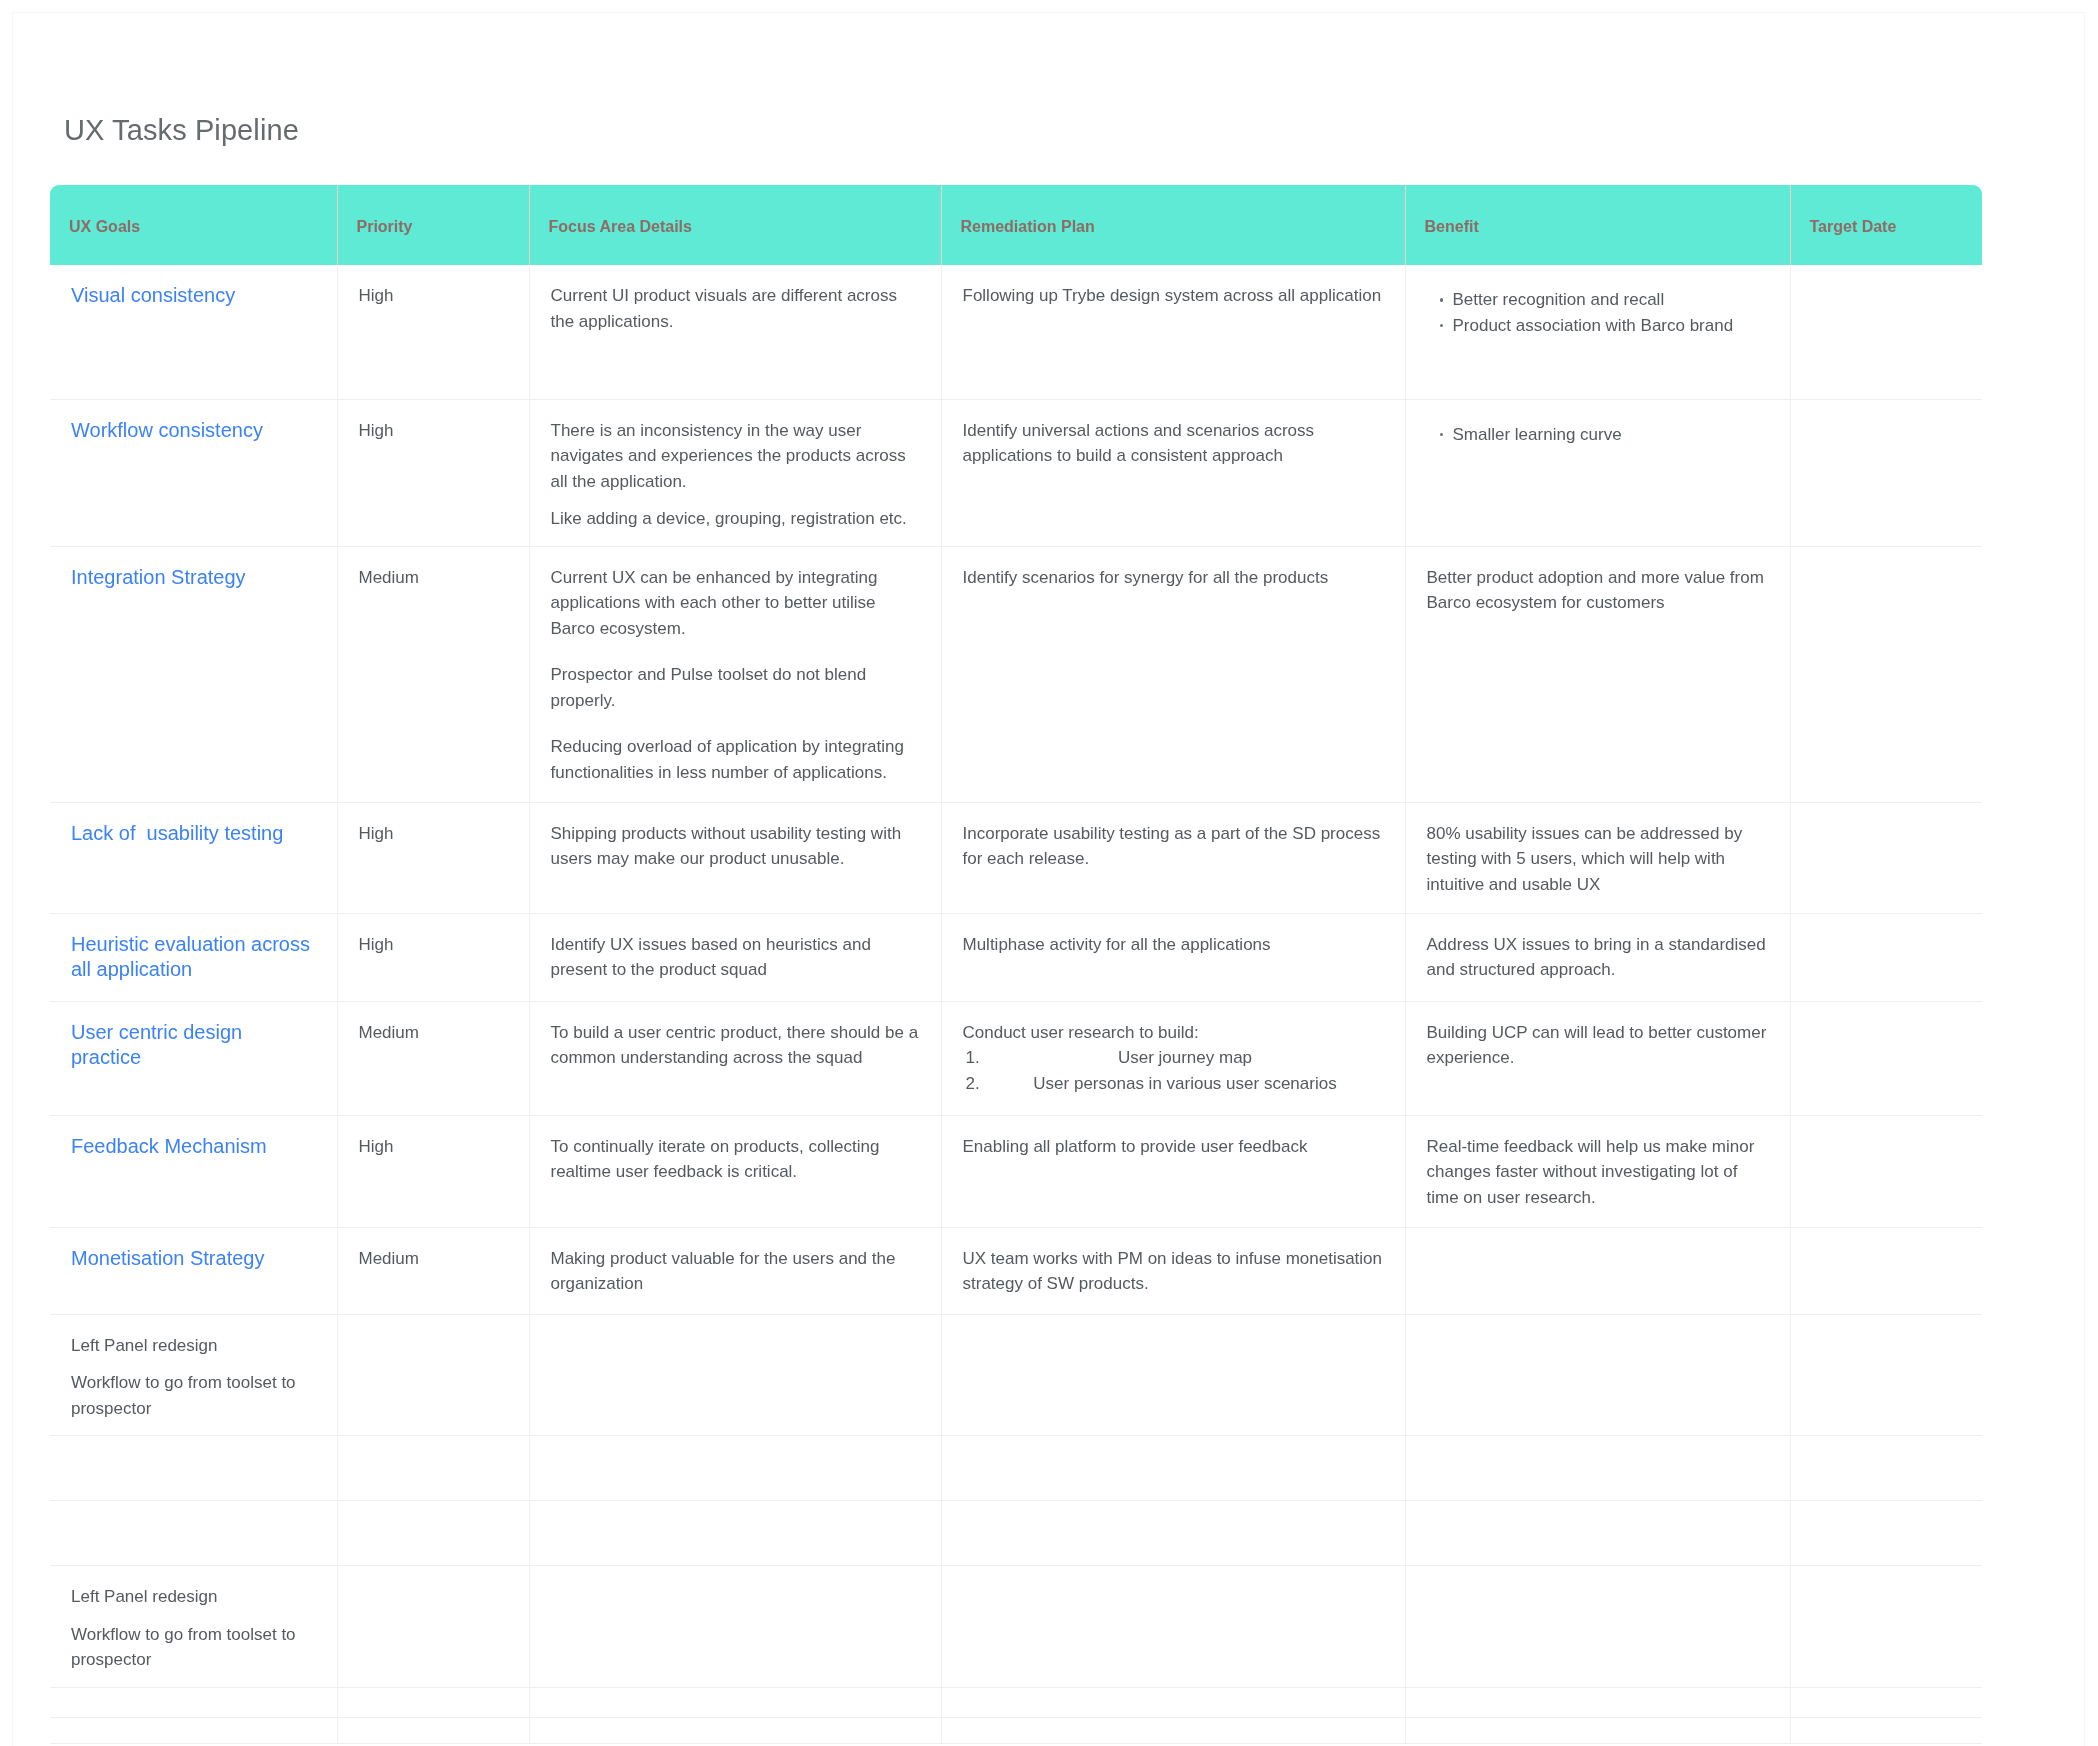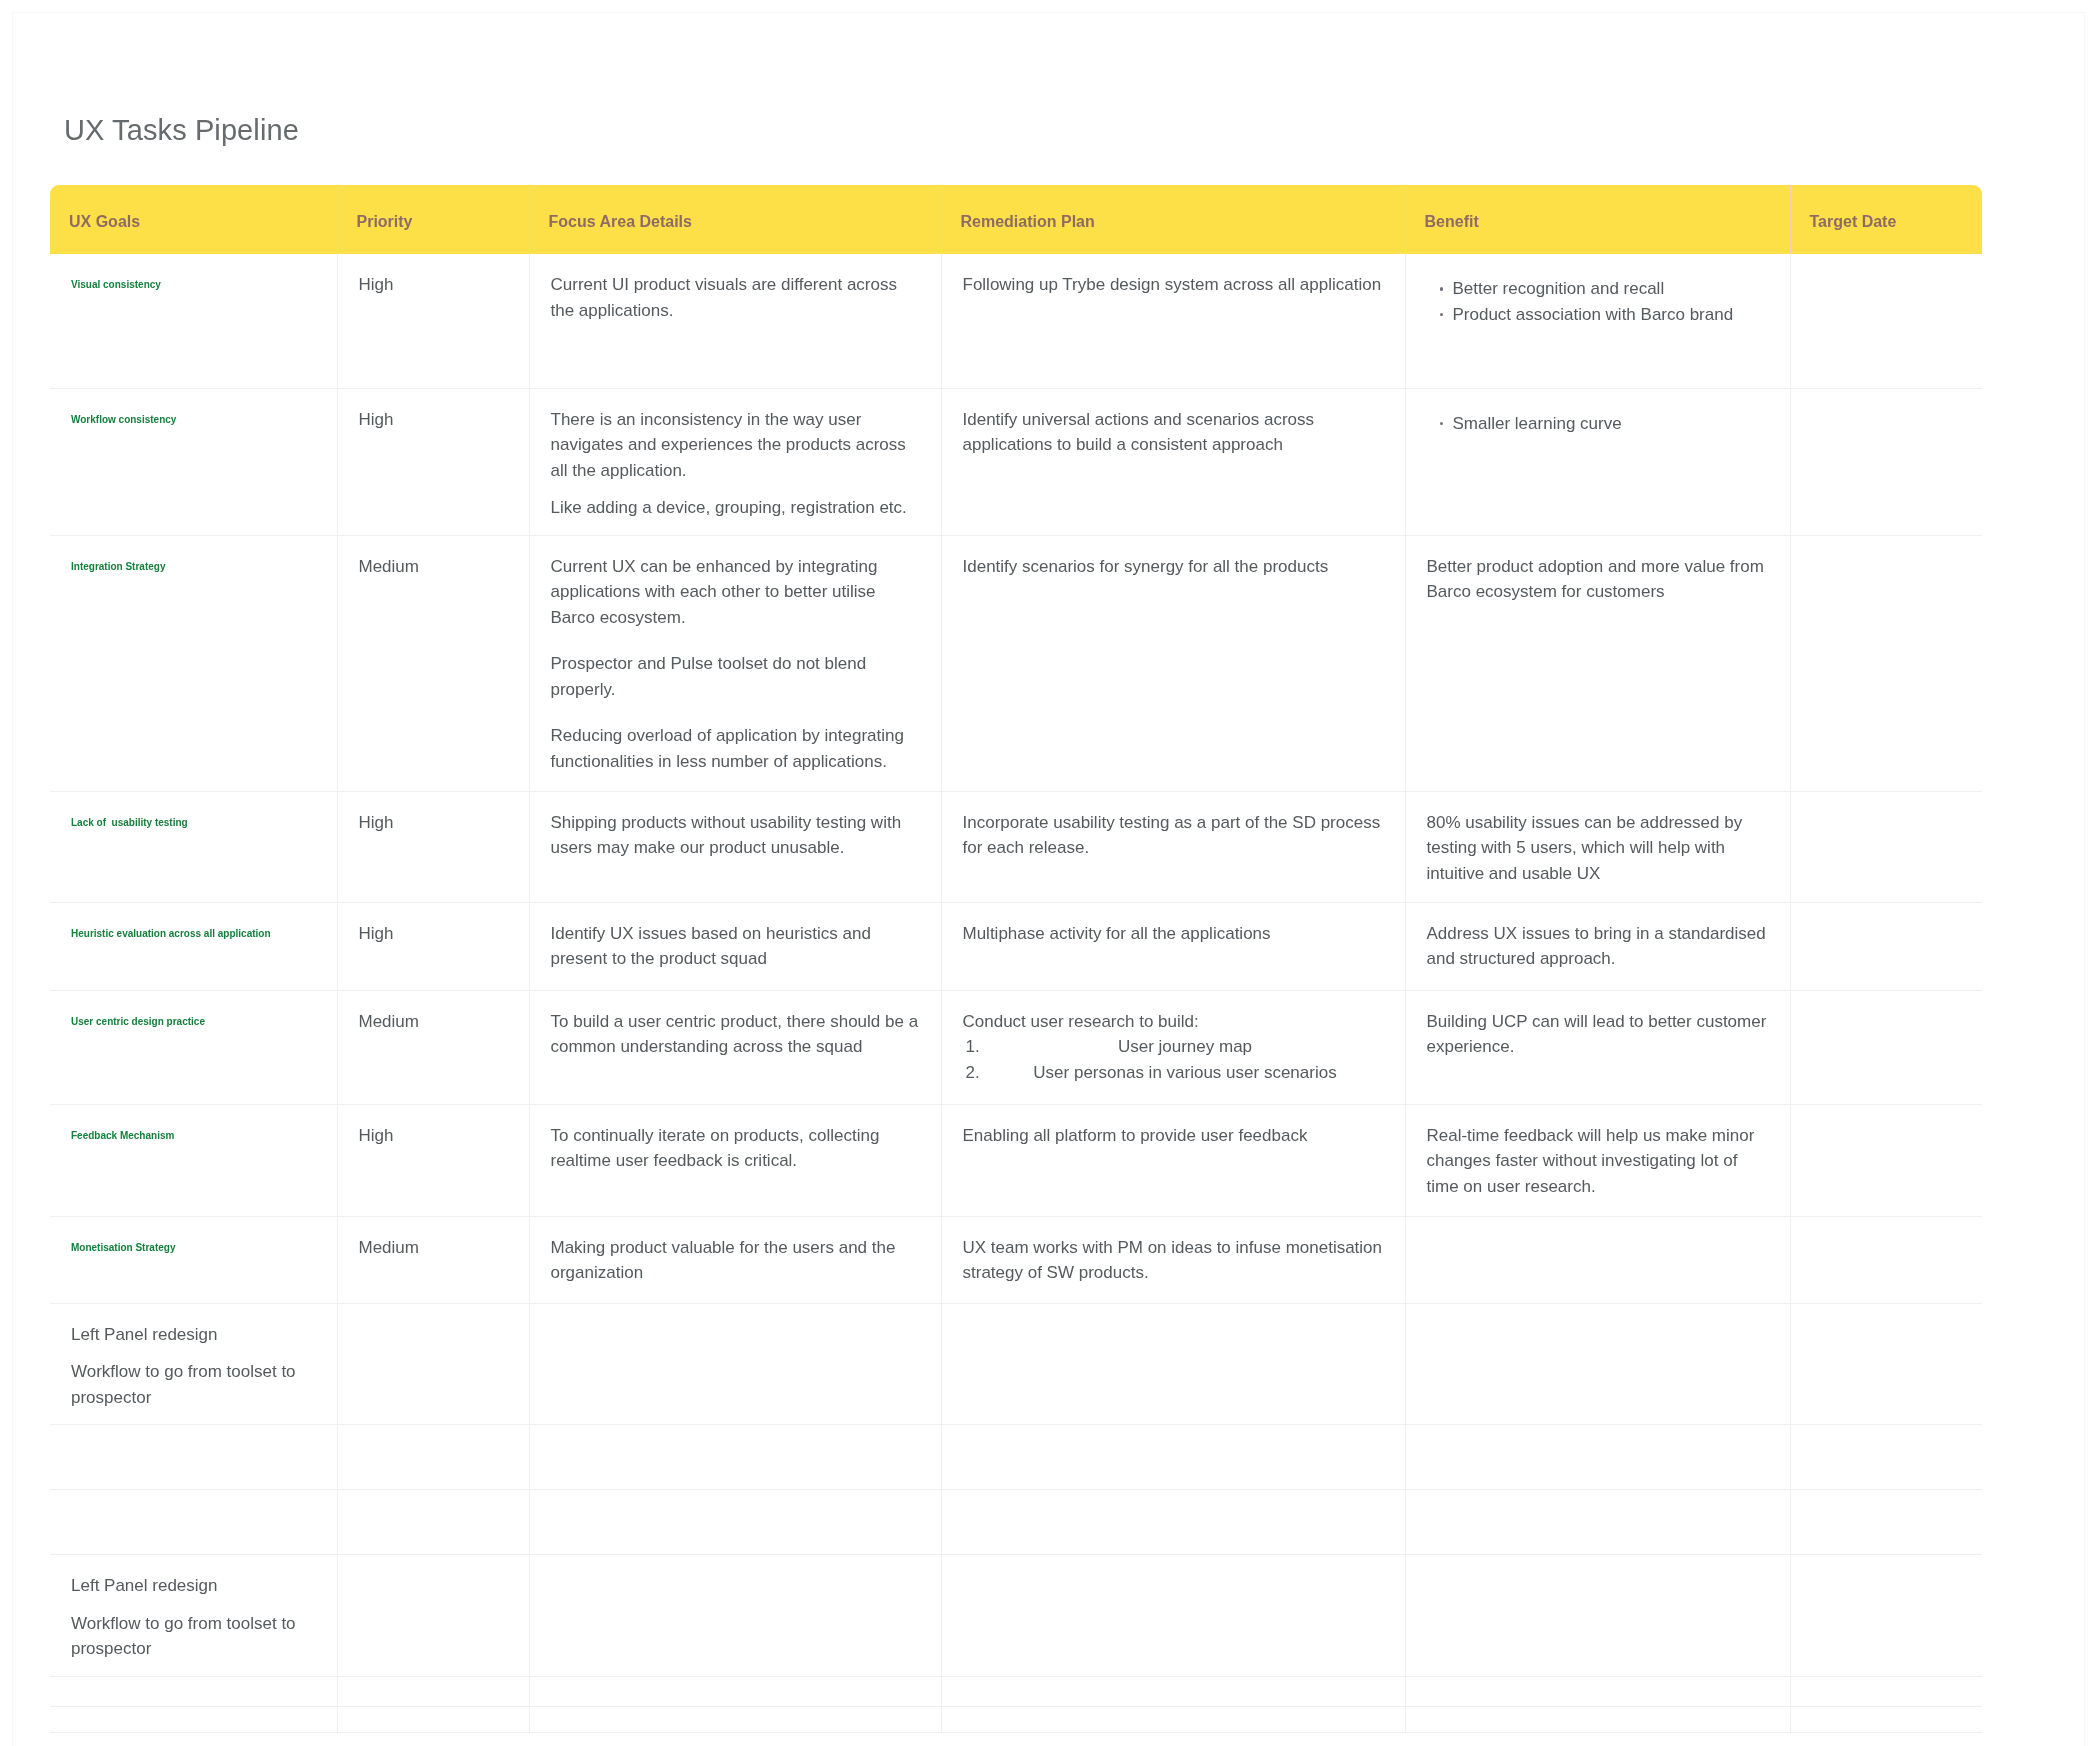--- a/index.html
+++ b/index.html
@@ -2,29 +2,29 @@
 <html><head>
 <meta charset="utf-8">
 <style>
   html,body{margin:0;padding:0;}
   body{width:2098px;height:1746px;background:#ffffff;font-family:"Liberation Sans",sans-serif;overflow:hidden;-webkit-font-smoothing:antialiased;}
   .page{position:relative;width:2098px;height:1746px;}
   .doccard{position:absolute;left:12px;top:12px;width:2073px;height:1800px;border-top:1px solid #f7f7f8;border-left:1px solid #f7f7f8;border-right:1px solid #f7f7f8;box-sizing:border-box;}
   .title{position:absolute;left:64px;top:114px;font-size:29px;color:#666b6e;letter-spacing:.1px;font-weight:400;}
   .tablewrap{position:absolute;left:50px;top:185px;width:1932px;}
   table.t{width:1932px;border-collapse:collapse;table-layout:fixed;}
-  table.t thead th{background:#fde047;color:#8f6b65;font-size:16px;font-weight:700;text-align:left;
-     padding:4px 0 0 19px;height:69px;box-sizing:border-box;border-right:1px solid #f5cdc5;vertical-align:middle;}
+  table.t thead th{background:#5eead4;color:#8f6b65;font-size:16px;font-weight:700;text-align:left;
+     padding:4px 0 0 19px;height:80px;box-sizing:border-box;border-right:1px solid #f5cdc5;vertical-align:middle;}
   table.t thead th:last-child{border-right:none;}
   table.t thead tr th:first-child{border-top-left-radius:9px;}
   table.t thead tr th:last-child{border-top-right-radius:9px;}
   table.t tbody td{font-size:17px;color:#555a5e;vertical-align:top;padding:18px 21px 14px 21px;
      border-bottom:1px solid #eeefef;border-right:1px solid #eeefef;line-height:25.5px;font-weight:400;}
   table.t tbody td:last-child{border-right:none;}
-  table.t tbody td.goal{font-weight:700;color:#15803d;font-size:10px;}
+  table.t tbody td.goal{font-weight:400;color:#3b82f6;font-size:20px;}
   table.t tbody td.goal.reg{font-weight:400;color:#555a5e;font-size:17px;}
   p{margin:0;}
   p + p{margin-top:12px;}
   p.gap{margin-top:21px;}
   table.t tbody tr.short td{padding-top:0;padding-bottom:0;}
   ul{margin:4px;padding-left:22px;list-style:none;}
   ul li{position:relative;}
   ul li:before{content:"";position:absolute;left:-13px;top:11px;width:3.5px;height:3.5px;border-radius:50%;background:#6c7075;}
   ol{margin:0;padding-left:22px;}
   ol li{padding-left:2px;text-align:center;}

